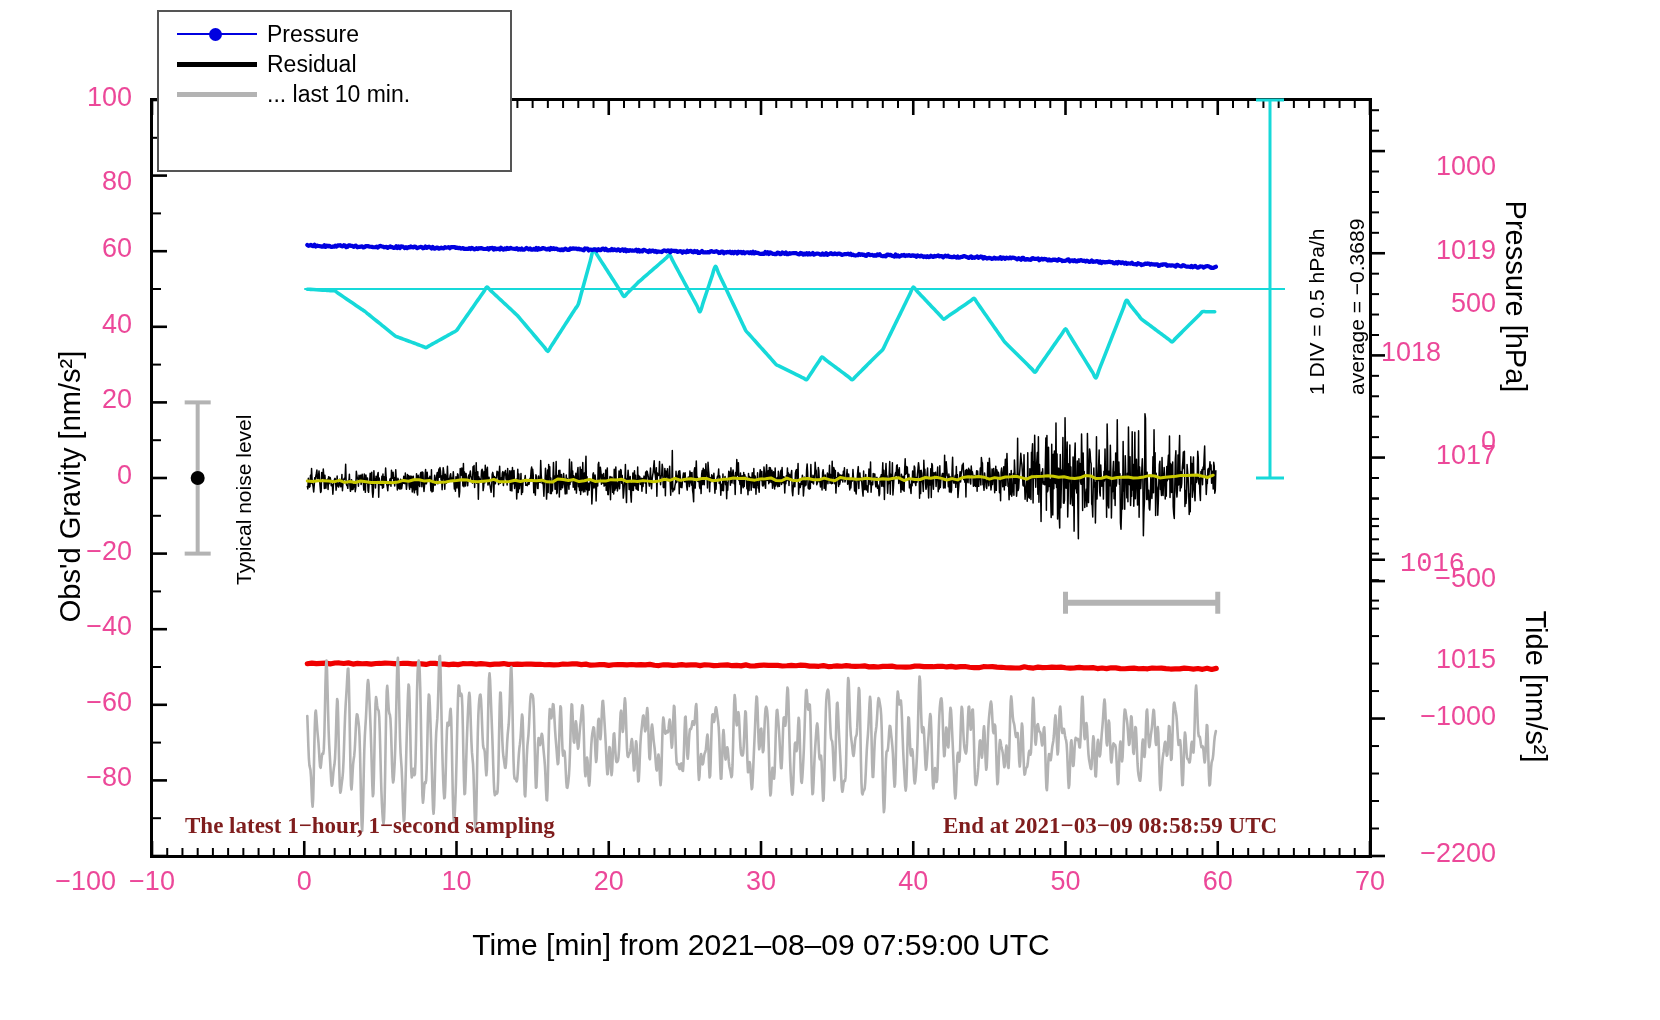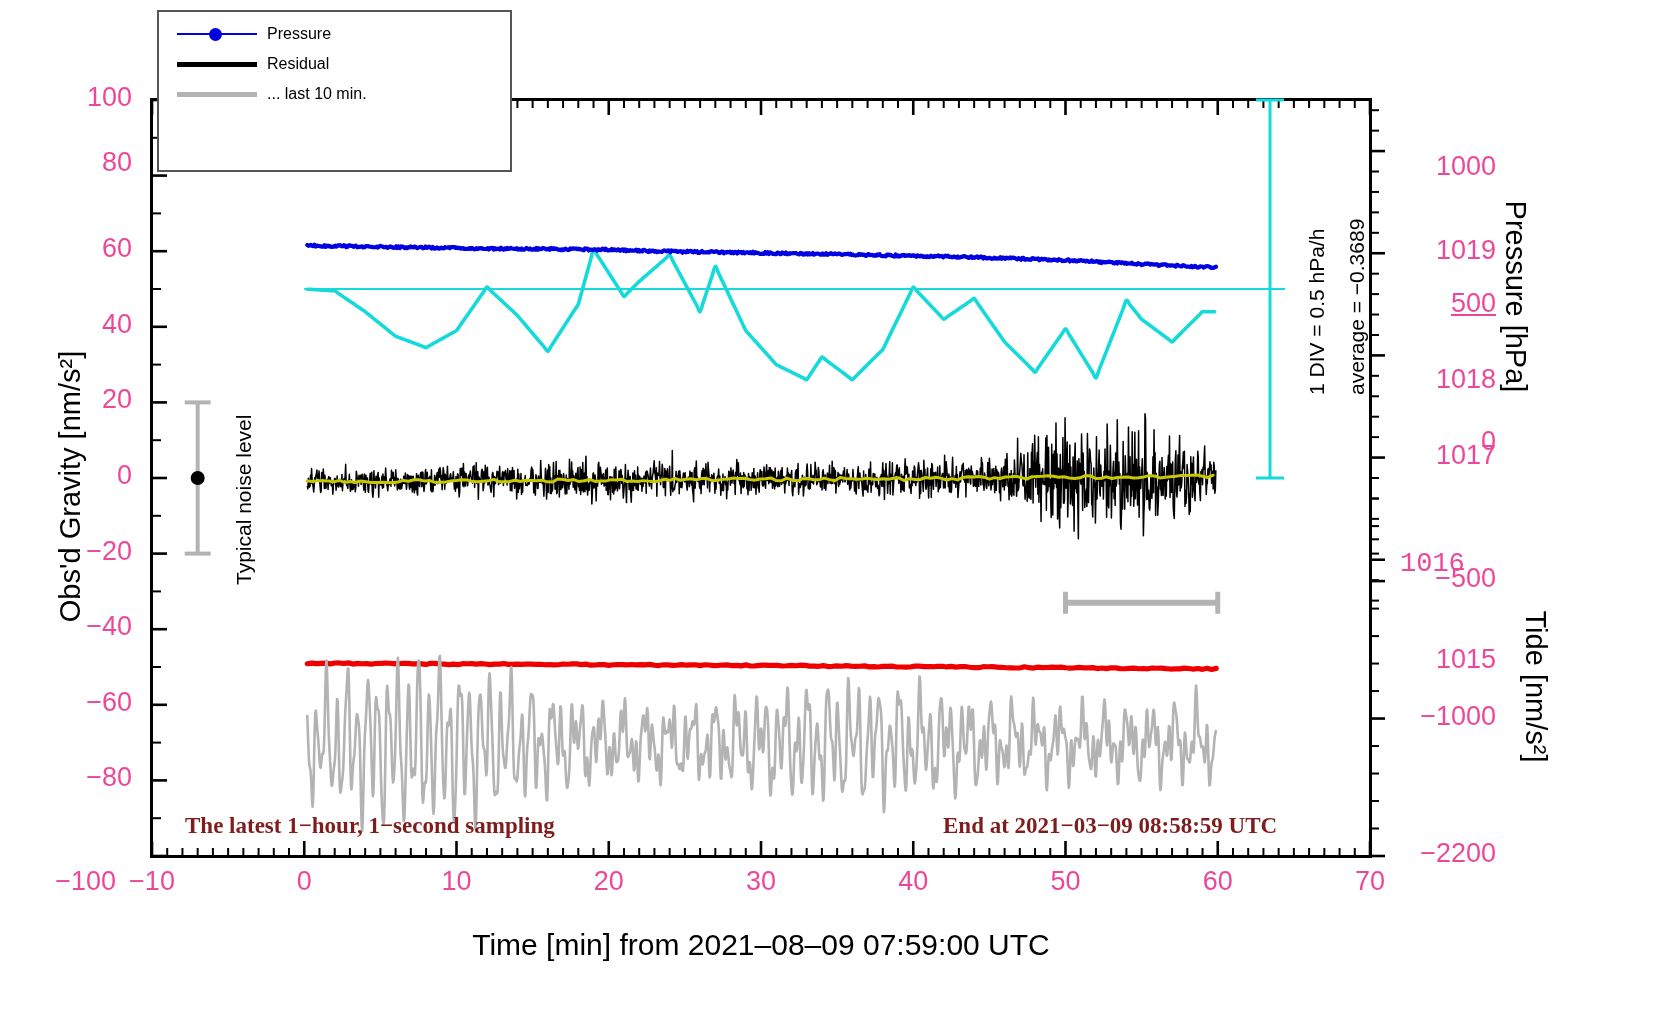--- a/index.html
+++ b/index.html
@@ -134,21 +134,21 @@
     height: 2px;
   }
   .legend-line.thick { height: 5px; top: 7px; }
   .legend-dot {
     position: absolute;
     left: 32px; top: 3px;
     width: 13px; height: 13px;
     border-radius: 50%;
   }
   .legend-text {
-    font-size: 16px;
+    font-size: 23px;
     color: #000;
     white-space: nowrap;
     font-family: "Liberation Sans", sans-serif;
   }
   
   .rot-note {
     position: absolute;
     font-size: 21px;
     color: #000;
     white-space: nowrap;
@@ -432,41 +432,41 @@
         <line x1="1065.5" y1="591.74" x2="1065.5" y2="613.74" stroke="#b3b3b3" stroke-width="5"></line>
         <line x1="1217.75" y1="591.74" x2="1217.75" y2="613.74" stroke="#b3b3b3" stroke-width="5"></line>
         <line x1="1270" y1="100" x2="1270" y2="478" stroke="#16d9d9" stroke-width="3"></line>
         <line x1="1256" y1="100" x2="1284" y2="100" stroke="#16d9d9" stroke-width="3"></line>
         <line x1="1256" y1="478" x2="1284" y2="478" stroke="#16d9d9" stroke-width="3"></line>
       </g>
   </svg>
 
   <div id="ytick-left-labels">
       <div class="tick-label ytick-left" style="left: 22px; top: 82px;">100</div>
-      <div class="tick-label ytick-left" style="left: 22px; top: 147px;">80</div>
+      <div class="tick-label ytick-left" style="left: 22px; top: 166px;">80</div>
       <div class="tick-label ytick-left" style="left: 22px; top: 233.2px;">60</div>
       <div class="tick-label ytick-left" style="left: 22px; top: 308.8px;">40</div>
       <div class="tick-label ytick-left" style="left: 22px; top: 384.4px;">20</div>
       <div class="tick-label ytick-left" style="left: 22px; top: 460px;">0</div>
       <div class="tick-label ytick-left" style="left: 22px; top: 535.6px;">−20</div>
       <div class="tick-label ytick-left" style="left: 22px; top: 611.2px;">−40</div>
       <div class="tick-label ytick-left" style="left: 22px; top: 686.8px;">−60</div>
       <div class="tick-label ytick-left" style="left: 22px; top: 762.4px;">−80</div>
       <div class="tick-label ytick-left" style="left: 6px; top: 838px; margin-top: 28px;">−100</div>
     </div>
   <div id="ytick-press-labels">
       <div class="tick-label ytick-right" style="left: 1400px; top: 235.243px; width: 96px; text-align: right;">1019</div>
-      <div class="tick-label ytick-right" style="left: 1400px; top: 337.405px; width: 96px; text-align: right; margin-top: 27px;">1018</div>
+      <div class="tick-label ytick-right" style="left: 1363px; top: 337.405px; width: 96px; text-align: center;">1018</div>
       <div class="tick-label ytick-right" style="left: 1400px; top: 439.568px; width: 96px; text-align: right;">1017</div>
       <div class="tick-label ytick-right" style="left: 1400px; top: 549px; width: 96px;  font-family: Liberation Mono, monospace;">1016</div>
       <div class="tick-label ytick-right" style="left: 1400px; top: 643.892px; width: 96px; text-align: right;">1015</div>
     </div>
   <div id="ytick-tide-labels">
       <div class="tick-label ytick-right" style="left: 1400px; top: 150.727px; width: 96px; text-align: right;">1000</div>
-      <div class="tick-label ytick-right" style="left: 1400px; top: 288.182px; width: 96px; text-align: right; text-decoration: underline;">500</div>
+      <div class="tick-label ytick-right" style="left: 1400px; top: 288.182px; width: 96px; text-align: right;">500</div>
       <div class="tick-label ytick-right" style="left: 1400px; top: 425.636px; width: 96px; text-align: right;">0</div>
       <div class="tick-label ytick-right" style="left: 1400px; top: 563.091px; width: 96px; text-align: right;">−500</div>
       <div class="tick-label ytick-right" style="left: 1400px; top: 700.545px; width: 96px; text-align: right;">−1000</div>
       <div class="tick-label ytick-right" style="left: 1400px; top: 838px; width: 96px; text-align: right;">−2200</div>
     </div>
   <div id="xtick-labels">
       <div class="tick-label xtick" style="left: 107px; top: 866px;">−10</div>
       <div class="tick-label xtick" style="left: 259.25px; top: 866px;">0</div>
       <div class="tick-label xtick" style="left: 411.5px; top: 866px;">10</div>
       <div class="tick-label xtick" style="left: 563.75px; top: 866px;">20</div>

